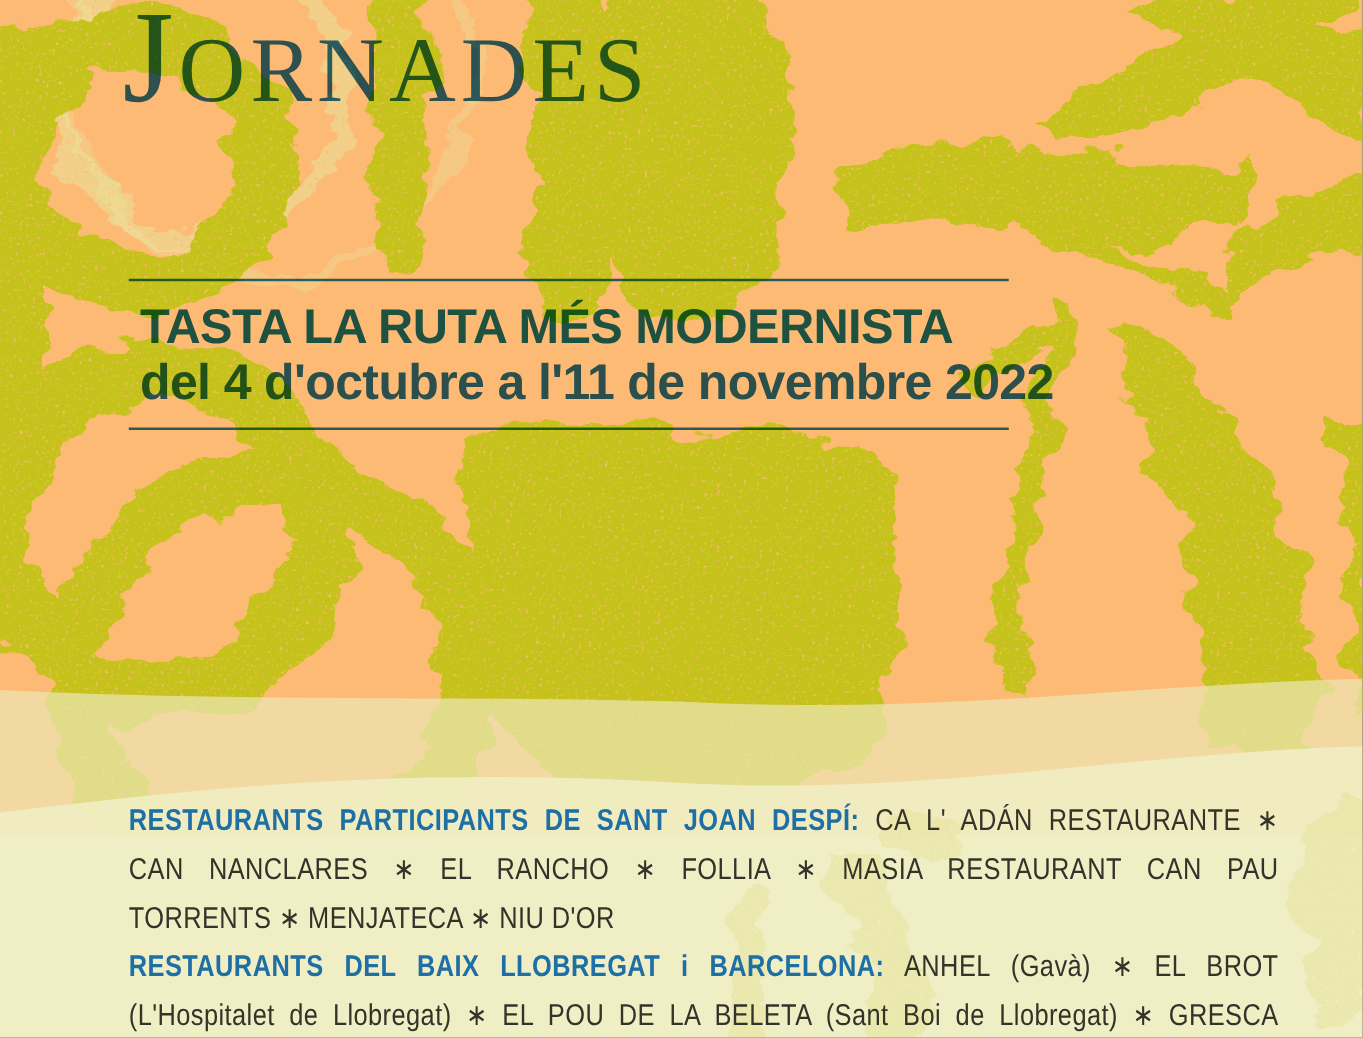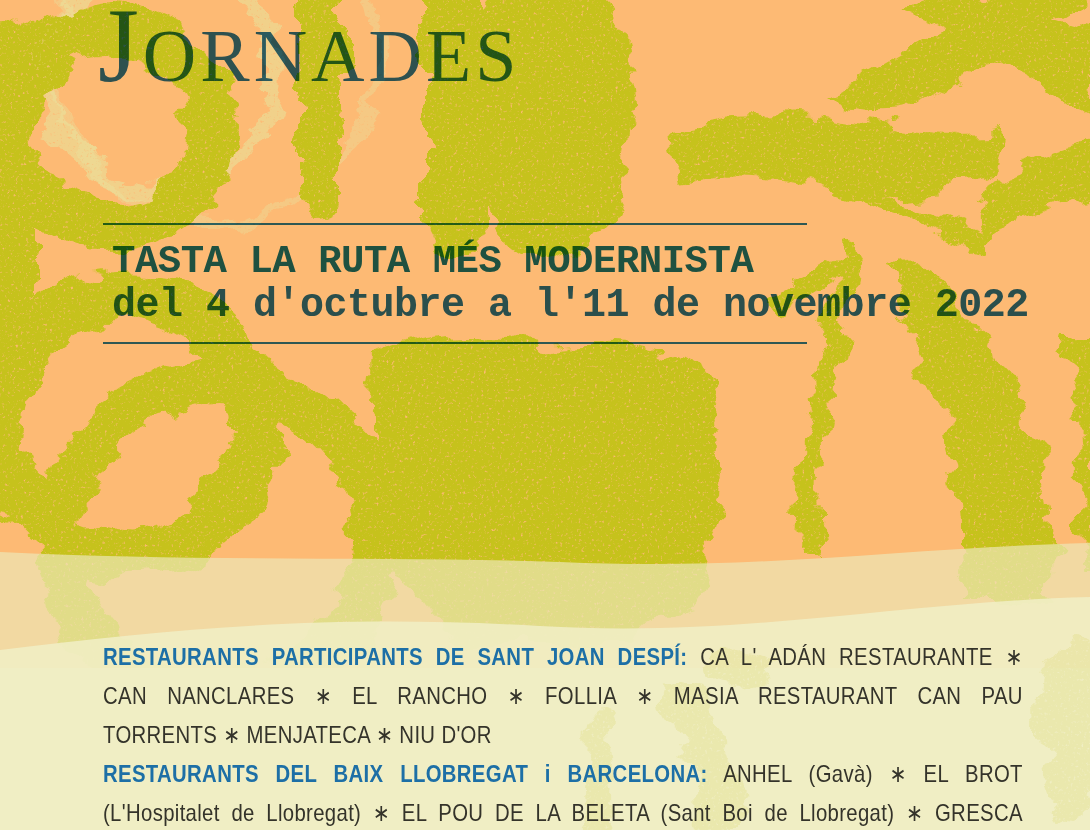--- a/index.html
+++ b/index.html
@@ -20,21 +20,21 @@
     font-family:"Liberation Serif", serif; font-weight:400;
     font-variant:small-caps; font-size:105px; line-height:112px;
     letter-spacing:4px; color:var(--title-blue,#2e6fae); white-space:nowrap;
   }
   .rule{
     position:absolute; left:103px; width:704px; height:2px;
     background:var(--rule-blue,#2e79b5);
   }
   .rule-top{top:223px;}
   .rule-bottom{top:342px;}
-  .subtitle{position:absolute; left:112px; top:240px; white-space:nowrap;font-family:Liberation Mono, monospace;}
+  .subtitle{position:absolute; left:112px; top:240px; white-space:nowrap;}
   .subtitle .tagline{
     font-size:39px; font-weight:bold; letter-spacing:-0.5px;
     color:var(--subtitle-teal,#1f6f8d); line-height:44px;
   }
   .subtitle .dates{
     font-size:40px; font-weight:bold; letter-spacing:-0.5px;
     color:var(--date-blue,#2b6ca6); line-height:44px;
   }
 
   .restaurants{

